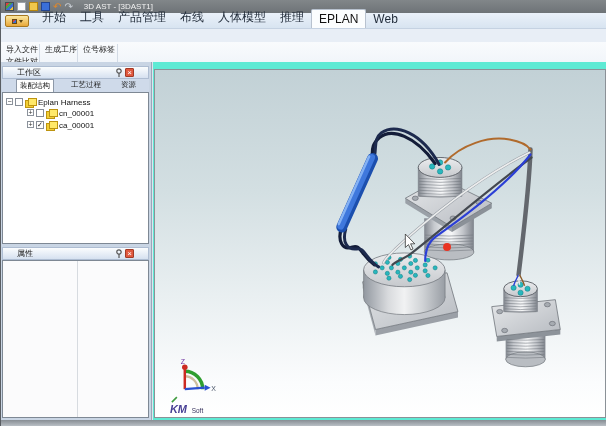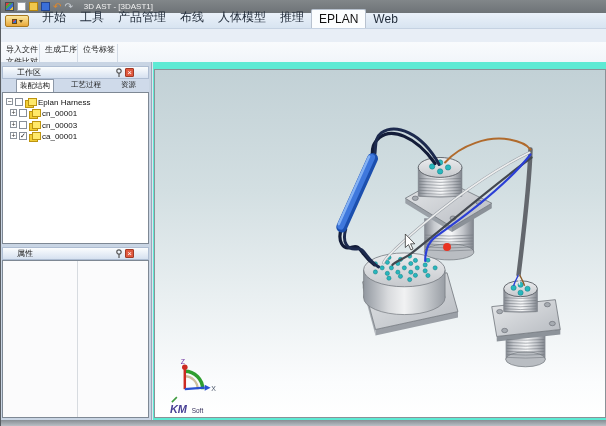--- a/index.html
+++ b/index.html
@@ -33,21 +33,21 @@
 .dock{position:absolute;left:0;top:0;width:151px;height:100%;background:#c9d5e4;border-right:1px solid #9aa6b8}
 .panel{position:absolute;left:1px;right:2px}
 .phead{height:13px;background:linear-gradient(#fbfdfe,#d6e1f0);border:1px solid #aebdd2;display:flex;align-items:center;font-size:8px;color:#1b1b1b;padding:0 14px;gap:2px}
 .phead .ptitle{flex:1;white-space:nowrap;overflow:hidden}
 .close-ic{width:9px;height:9px;background:#e0583e;border:1px solid #a33a26;color:#fff;font-size:8px;line-height:7px;text-align:center;border-radius:1px}
 .ptabs{height:13px;display:flex;align-items:flex-start;padding-left:14px;background:#cfdaea;font-size:7.5px;gap:14px}
 .ptab{padding:1px 3px 1px;color:#222;white-space:nowrap}
 .ptab.active{background:#fff;border:1px solid #8e99a9;border-bottom:0;border-radius:1px 1px 0 0}
 .tree{position:absolute;top:26px;bottom:0;left:0;right:0;background:#fff;border:1px solid #7e8894;overflow:hidden;font-size:8px;padding-top:5px}
 .trow{display:flex;align-items:flex-start;height:11.3px;gap:2px;padding-left:3px;color:#111;white-space:nowrap}
-.trow.child{padding-left:7px}
+.trow.child{padding-left:24px}
 .exp{width:7px;height:7px;border:1px solid #8b929b;background:#fff;font-size:7px;line-height:5px;text-align:center;color:#333;flex:0 0 auto}
 .cb{width:8px;height:8px;border:1px solid #878e98;background:#fff;font-size:7px;line-height:6px;text-align:center;color:#222;flex:0 0 auto}
 .part-ic{width:11px;height:9px;position:relative;flex:0 0 auto}
 .part-ic::before{content:"";position:absolute;left:0;top:2px;width:7px;height:6px;background:#f2ce34;border:1px solid #bd9410}
 .part-ic::after{content:"";position:absolute;left:3px;top:0;width:7px;height:6px;background:#ffe96a;border:1px solid #bd9410}
 .props-body{position:absolute;top:13px;bottom:0;left:0;right:0;background:#fbfbfc;border:1px solid #7e8894}
 .props-div{position:absolute;left:74px;top:0;bottom:0;width:1px;background:#d7dbe0}
 
 .vp{position:absolute;left:152px;top:0;right:0;bottom:0;background:#5eead4}
 .vp-frame{position:absolute;left:1px;top:7px;right:0;bottom:2px;border:1px solid #8b9197;background:#fff;overflow:hidden}
@@ -121,26 +121,20 @@
             <span class="exp">−</span>
             <span class="cb"></span>
             <span class="part-ic"></span>
             <span>Eplan Harness</span>
           </div>
           <div class="trow child">
             <span class="exp">+</span>
             <span class="cb"></span>
             <span class="part-ic"></span>
             <span>cn_00001</span>
-          </div>
-          <div class="trow child">
-            <span class="exp">+</span>
-            <span class="cb"></span>
-            <span class="part-ic"></span>
-            <span>cn_00003</span>
           </div>
           <div class="trow child">
             <span class="exp">+</span>
             <span class="cb">✓</span>
             <span class="part-ic"></span>
             <span>ca_00001</span>
           </div>
         </div>
       </div>
 

